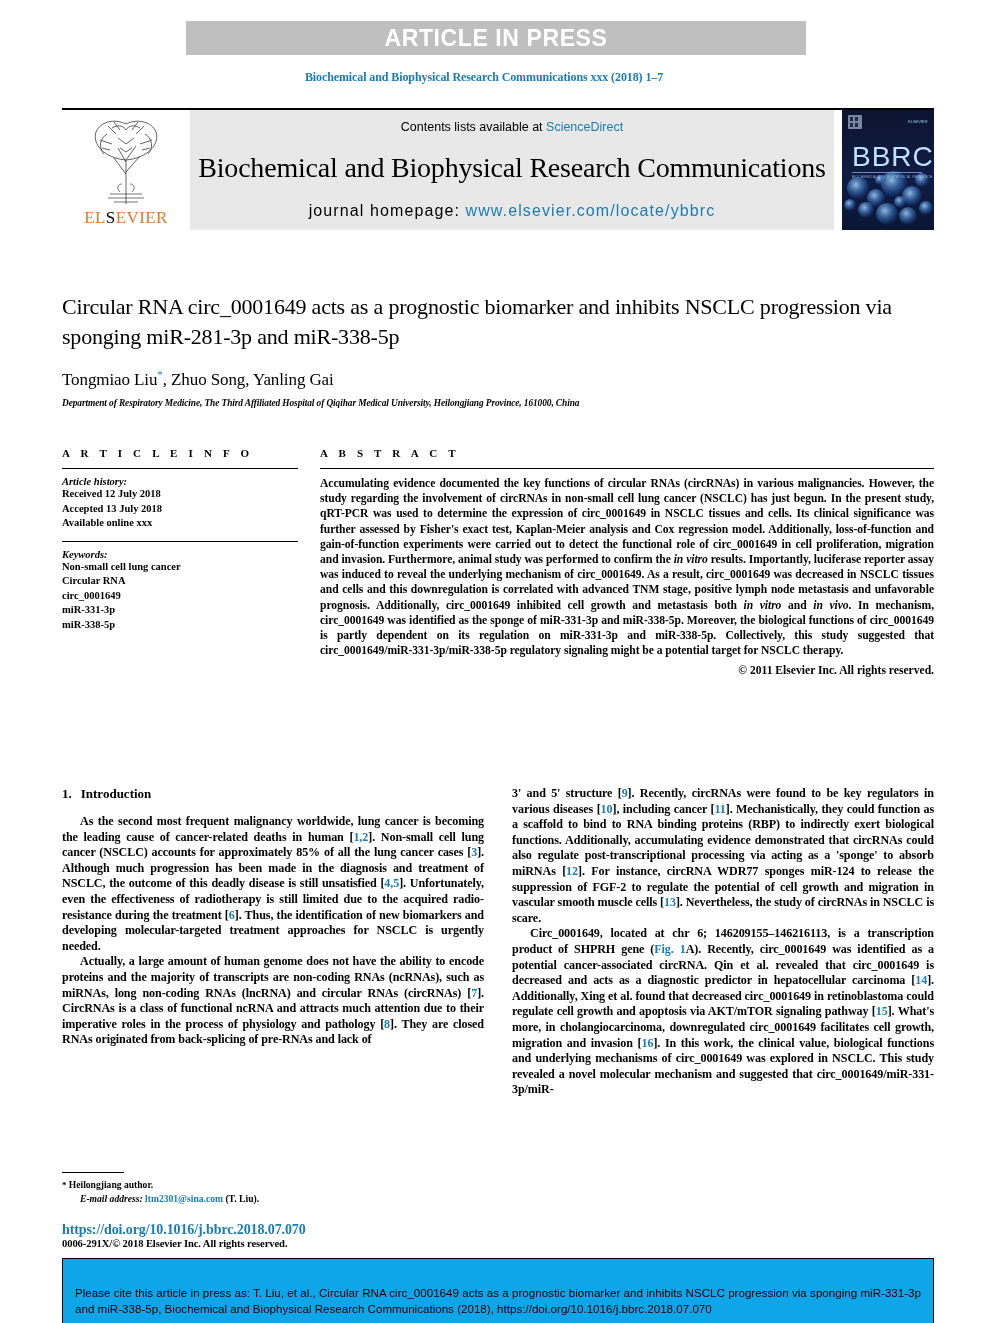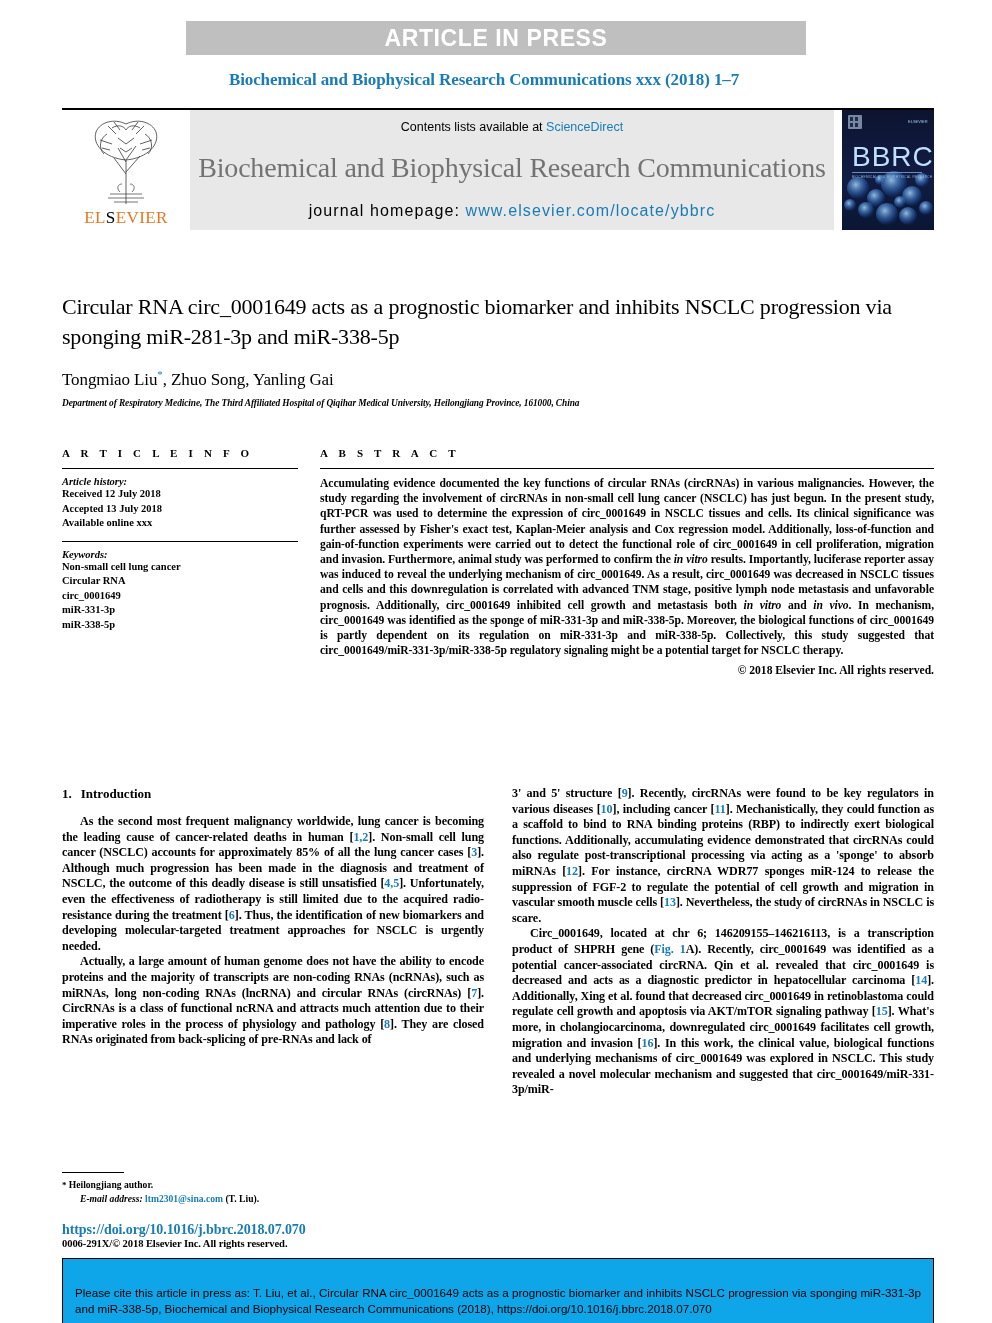--- a/index.html
+++ b/index.html
@@ -45,21 +45,21 @@
 
   
   .journal-ref {
     position: absolute;
     left: 0;
     top: 70px;
     width: 968px;
     text-align: center;
     color: #1a7cb5;
     font-family: "Liberation Serif", serif;
-    font-size: 17px;
+    font-size: 12px;
     font-weight: bold;
     letter-spacing: -0.1px;
   }
 
   
   .masthead {
     position: absolute;
     left: 62px;
     top: 108px;
     width: 872px;
@@ -106,21 +106,21 @@
   }
   .contents-line {
     font-family: "Liberation Sans", sans-serif;
     font-size: 12.5px;
     color: #000;
   }
   .contents-line .sd { color: #1a7cb5; }
   .journal-title {
     font-family: "Liberation Serif", serif;
     font-size: 28px;
-    color: #737373;
+    color: #000000;
     letter-spacing: -0.2px;
     white-space: nowrap;
   }
   .homepage-line {
     font-family: "Liberation Sans", sans-serif;
     font-size: 16px;
     color: #000;
     letter-spacing: 1.1px;
   }
   .homepage-line .url { color: #1a7cb5; }
@@ -426,21 +426,21 @@
       <div class="info-line">Circular RNA</div>
       <div class="info-line">circ_0001649</div>
       <div class="info-line">miR-331-3p</div>
       <div class="info-line">miR-338-5p</div>
     </div>
 
     <div class="col-abstract">
       <div class="sec-head">A B S T R A C T</div>
       <div class="rule"></div>
       <div class="abstract-body">Accumulating evidence documented the key functions of circular RNAs (circRNAs) in various malignancies. However, the study regarding the involvement of circRNAs in non-small cell lung cancer (NSCLC) has just begun. In the present study, qRT-PCR was used to determine the expression of circ_0001649 in NSCLC tissues and cells. Its clinical significance was further assessed by Fisher's exact test, Kaplan-Meier analysis and Cox regression model. Additionally, loss-of-function and gain-of-function experiments were carried out to detect the functional role of circ_0001649 in cell proliferation, migration and invasion. Furthermore, animal study was performed to confirm the <i>in vitro</i> results. Importantly, luciferase reporter assay was induced to reveal the underlying mechanism of circ_0001649. As a result, circ_0001649 was decreased in NSCLC tissues and cells and this downregulation is correlated with advanced TNM stage, positive lymph node metastasis and unfavorable prognosis. Additionally, circ_0001649 inhibited cell growth and metastasis both <i>in vitro</i> and <i>in vivo</i>. In mechanism, circ_0001649 was identified as the sponge of miR-331-3p and miR-338-5p. Moreover, the biological functions of circ_0001649 is partly dependent on its regulation on miR-331-3p and miR-338-5p. Collectively, this study suggested that circ_0001649/miR-331-3p/miR-338-5p regulatory signaling might be a potential target for NSCLC therapy.</div>
-      <div class="copyright">© 2018 Elsevier Inc. All rights reserved.</div>
+      <div class="copyright">© 2011 Elsevier Inc. All rights reserved.</div>
     </div>
 
   </div>
 
   <div class="body-cols">
 
     <div class="bcol">
       <div class="sec-title">
         <span class="num">1.</span><span>Introduction</span>
       </div>

